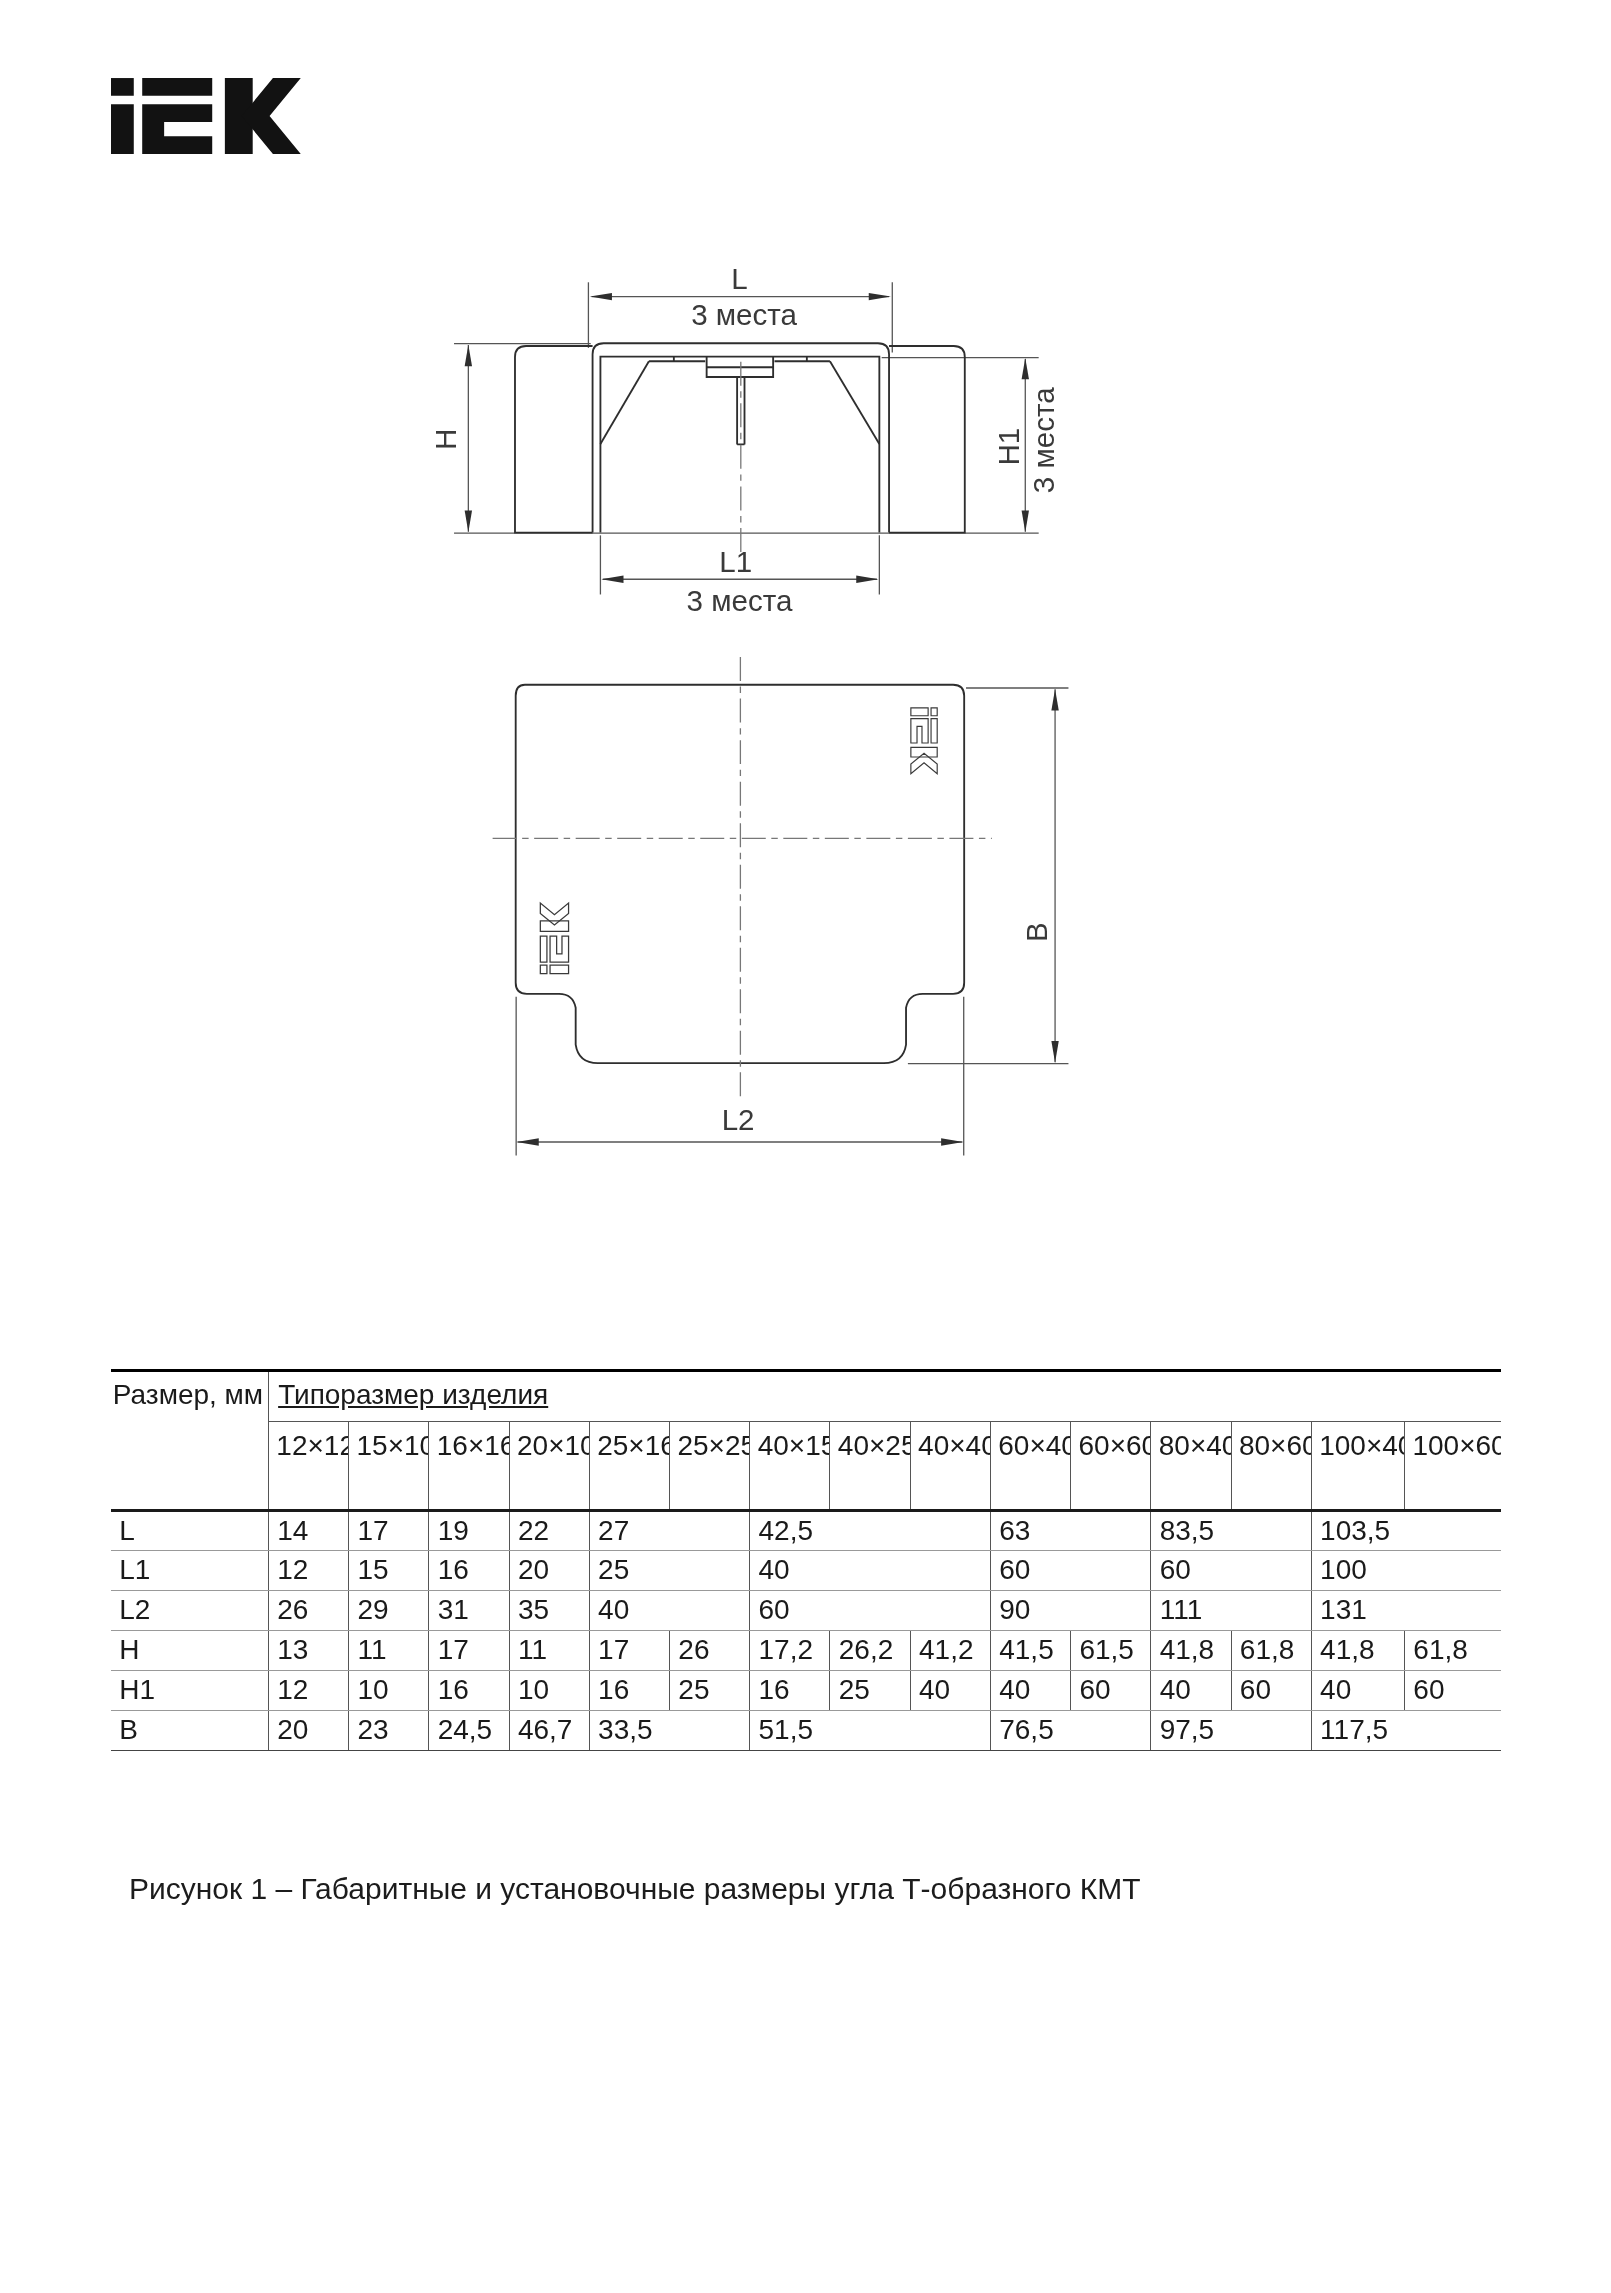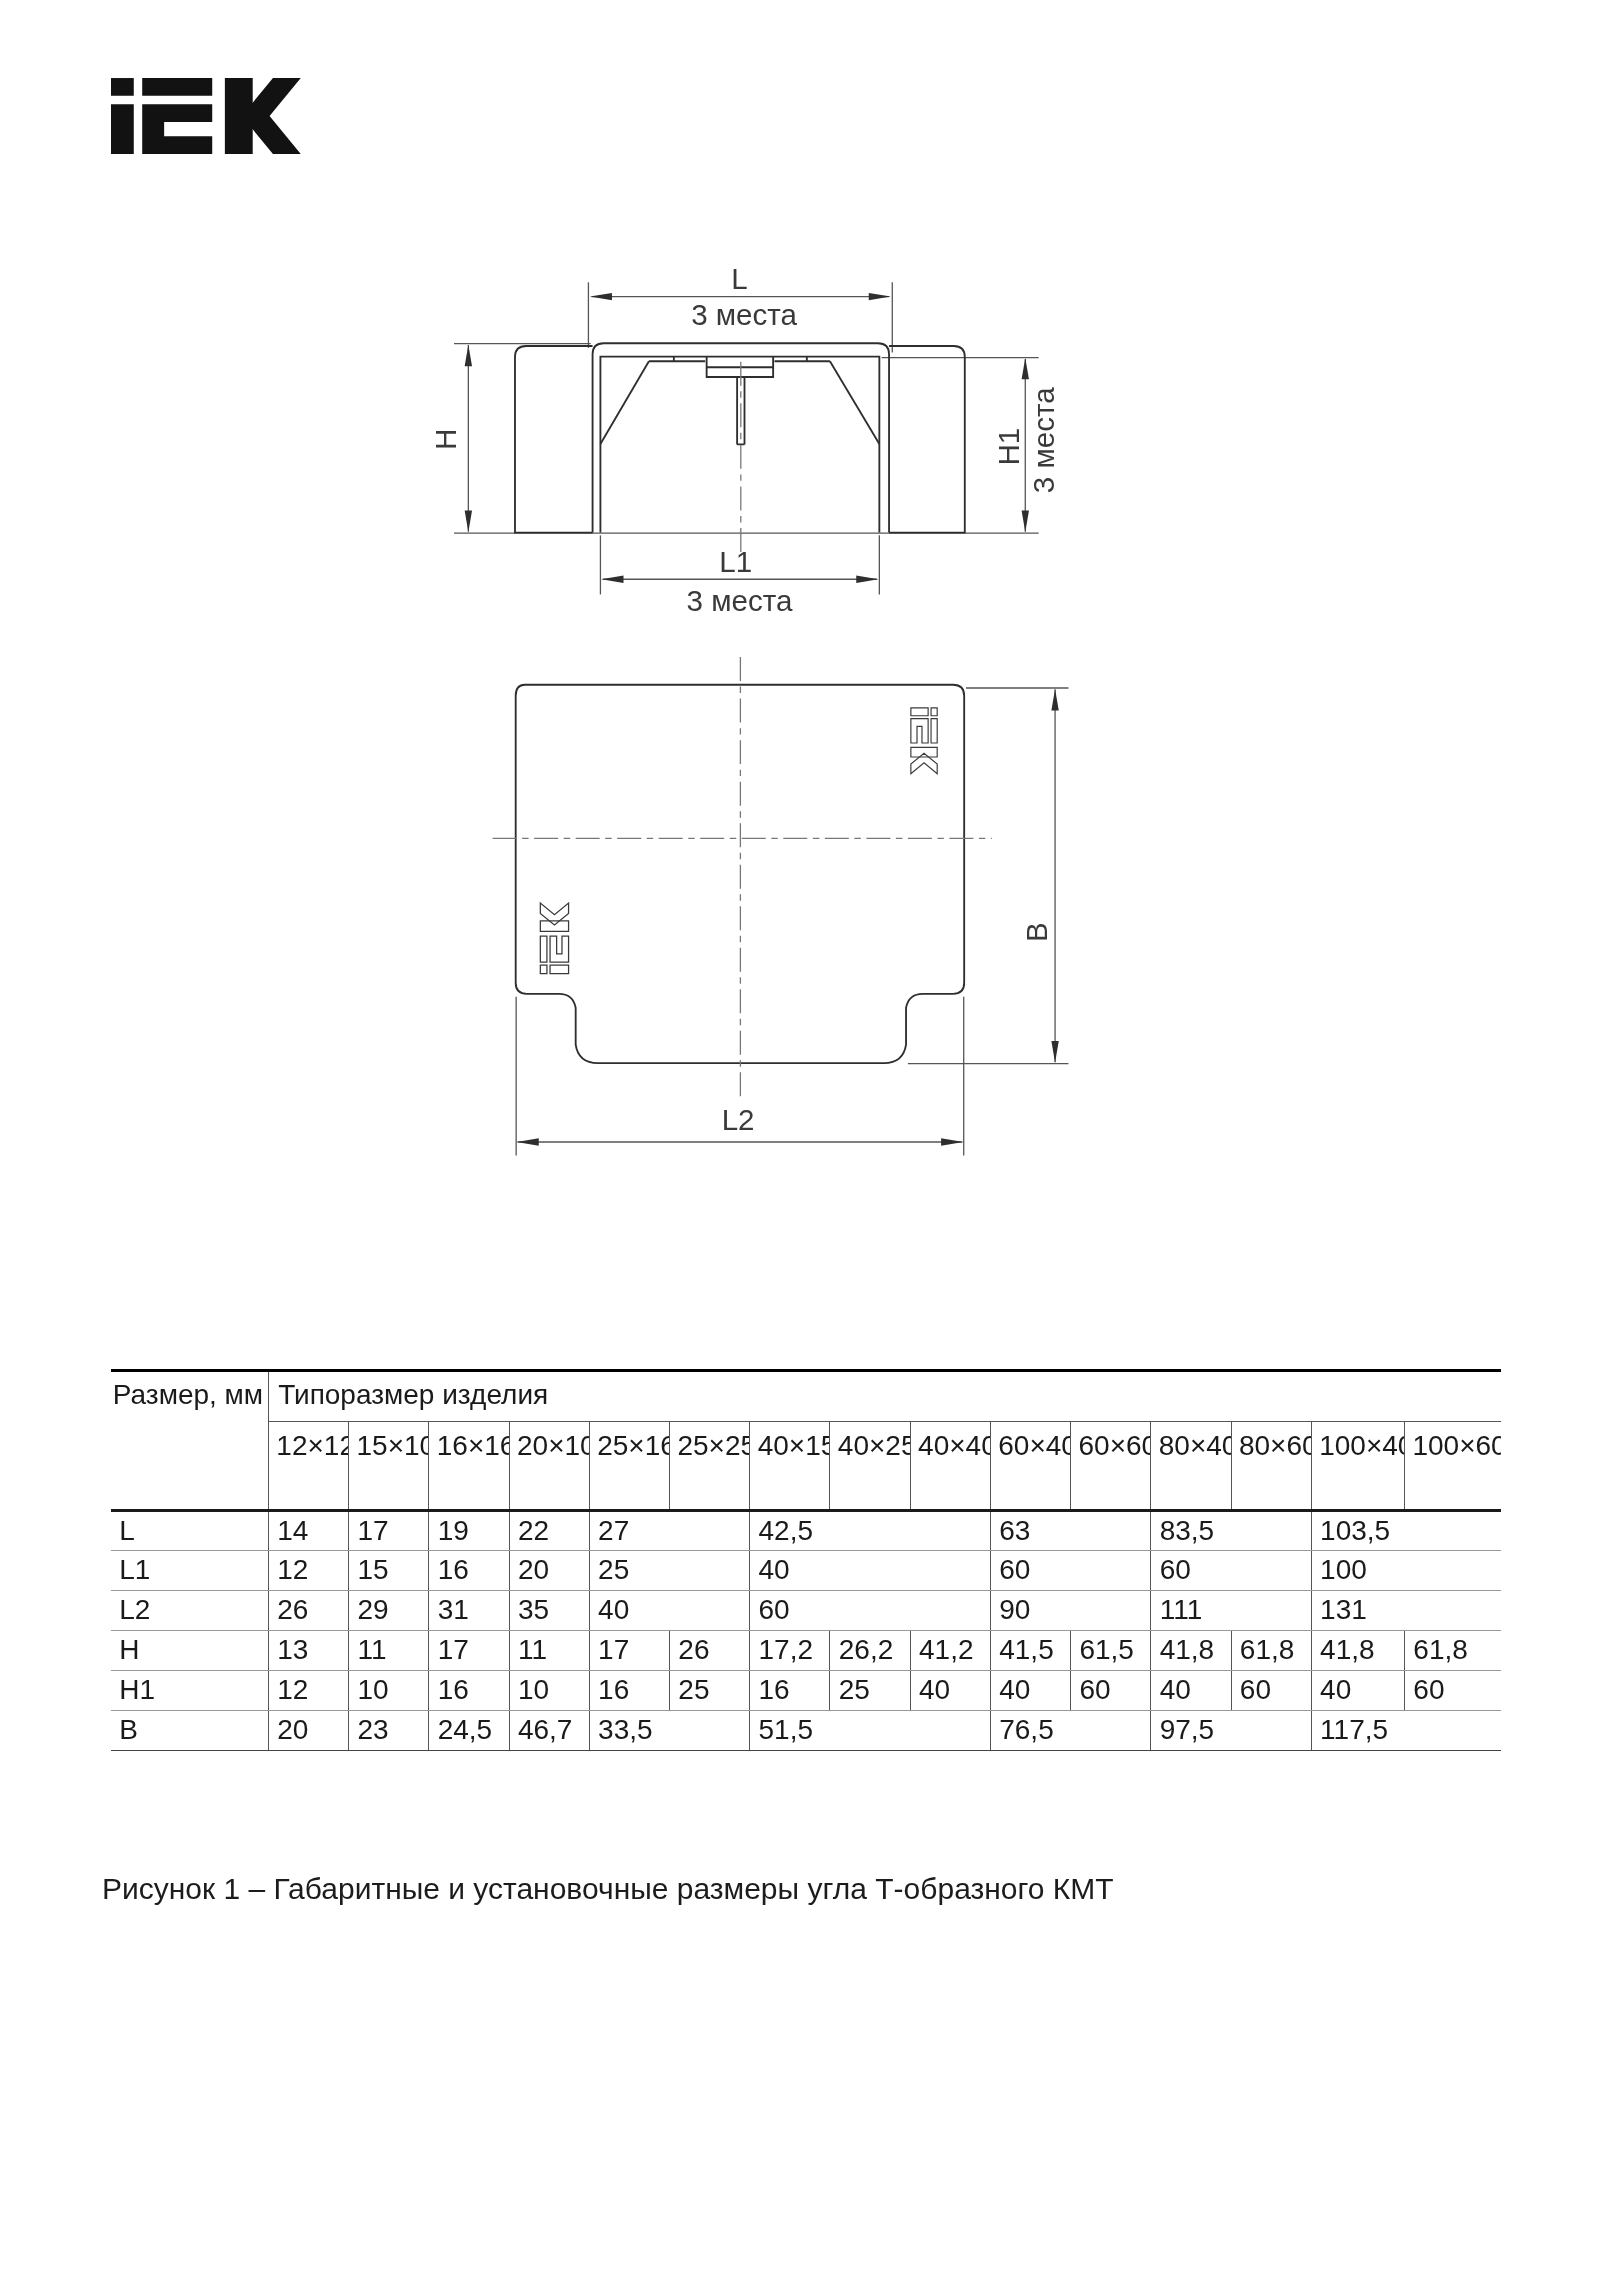--- a/index.html
+++ b/index.html
@@ -36,20 +36,21 @@
   .dim-table td.corner{
     vertical-align:top;
     padding:7.4px 5.5px 0 1.8px;
     border-right:1.8px solid #555;
     border-bottom:3.7px solid #1a1a1a;
   }
   .dim-table td.group{
     vertical-align:top;
     padding:7.4px 5.5px 0 9.2px;
     border-bottom:1.8px solid #555;
+    text-decoration:underline;
   }
   .dim-table tr.hdr1 td{height:42px;}
   .dim-table tr.hdr2 td{height:79px;}
   .dim-table td.size{
     vertical-align:top;
     padding:7.4px 0 0 7.4px;
     border-left:1.8px solid #555;
     border-bottom:3.7px solid #1a1a1a;
   }
   .dim-table tbody tr{height:40px;}
@@ -64,21 +65,21 @@
   }
   .dim-table tbody td.val{
     border-left:1.8px solid #555;
   }
   .dim-table tbody tr:last-child td{
     border-bottom:1.8px solid #444;
   }
   
   .caption{
     position:absolute;
-    left:102px;top:1872px;
+    left:129px;top:1872px;
     font-size:30px;
     color:#1c1c1c;
     white-space:nowrap;
   }
 </style>
 </head>
 <body>
 
 <div class="page">
 

